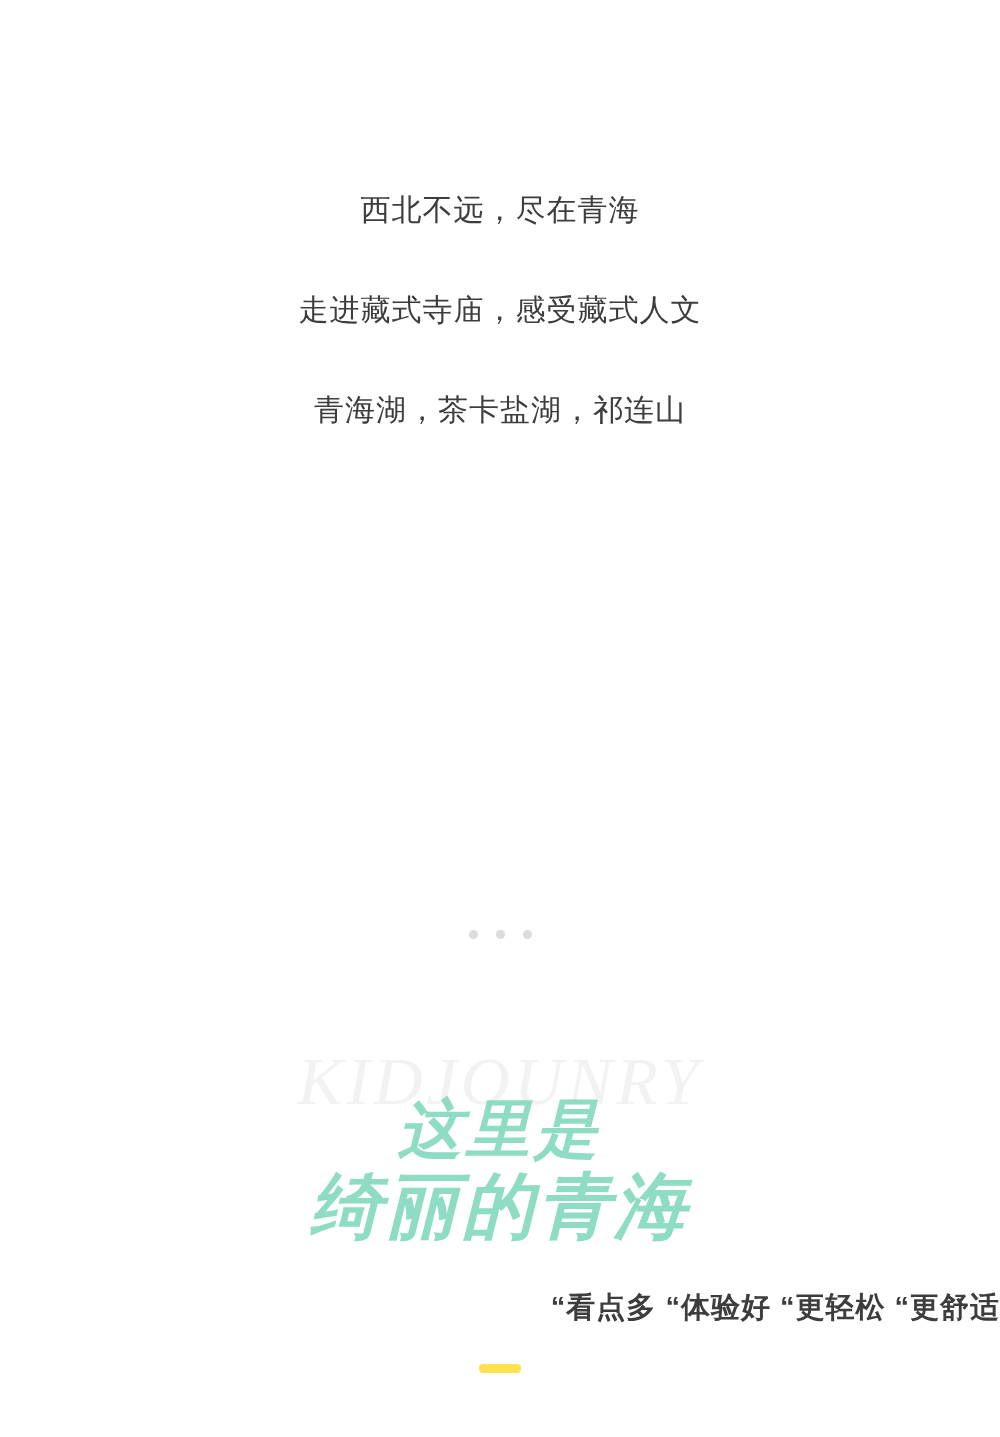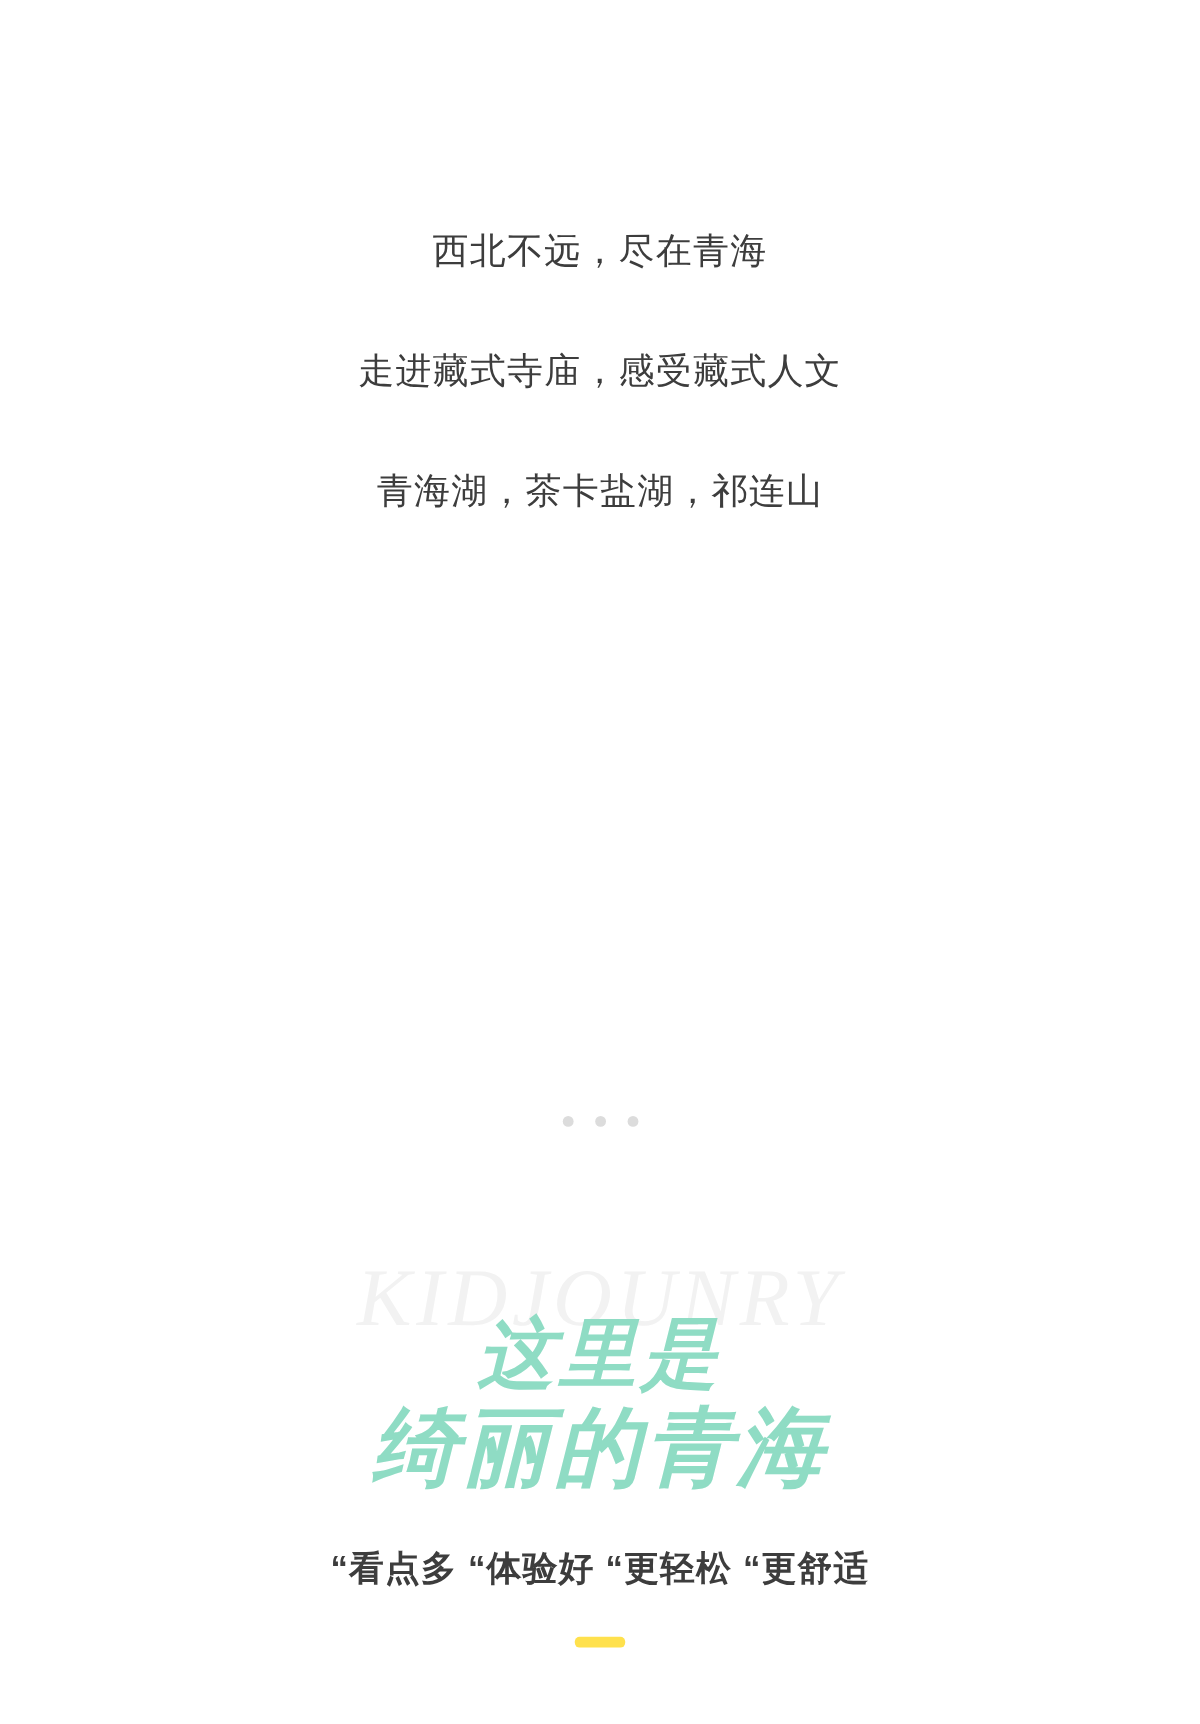--- a/index.html
+++ b/index.html
@@ -99,21 +99,21 @@
   .headline-line.l2 {
     font-size: 72px;
     margin-top: 4px;
   }
 
   .subline {
     position: absolute;
     top: 1288px;
     left: 0;
     width: 1000px;
-    text-align: center;
+    text-align: right;
     font-size: 29px;
     font-weight: 700;
     color: #3d3d3d;
     letter-spacing: 1px;
   }
 
   .underline-bar {
     position: absolute;
     top: 1364px;
     left: 50%;

